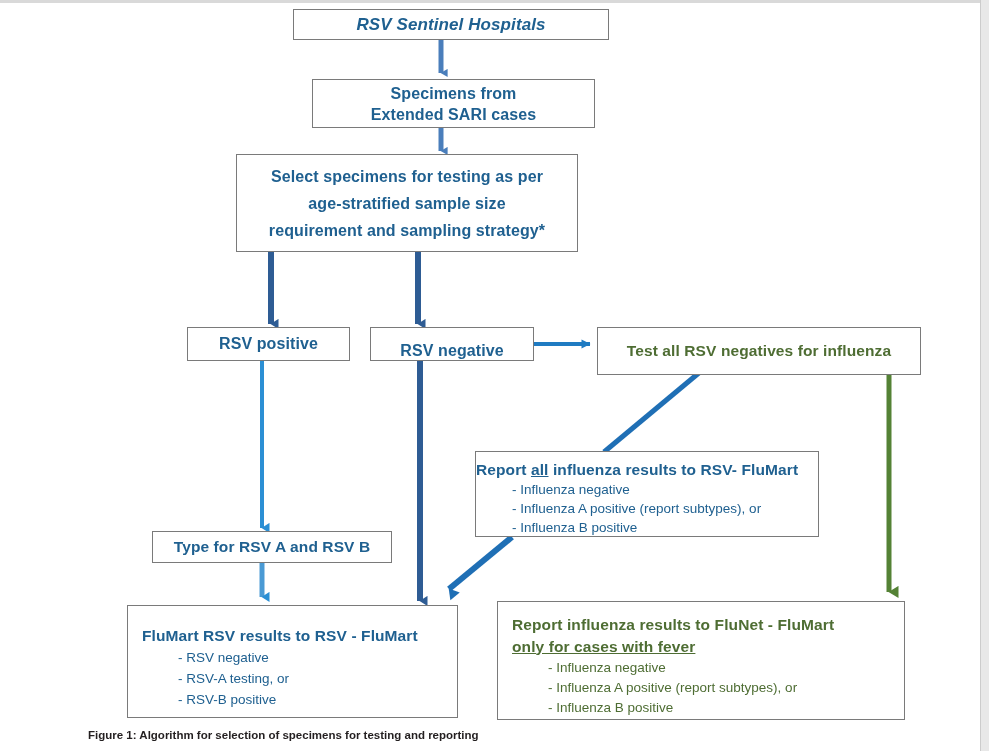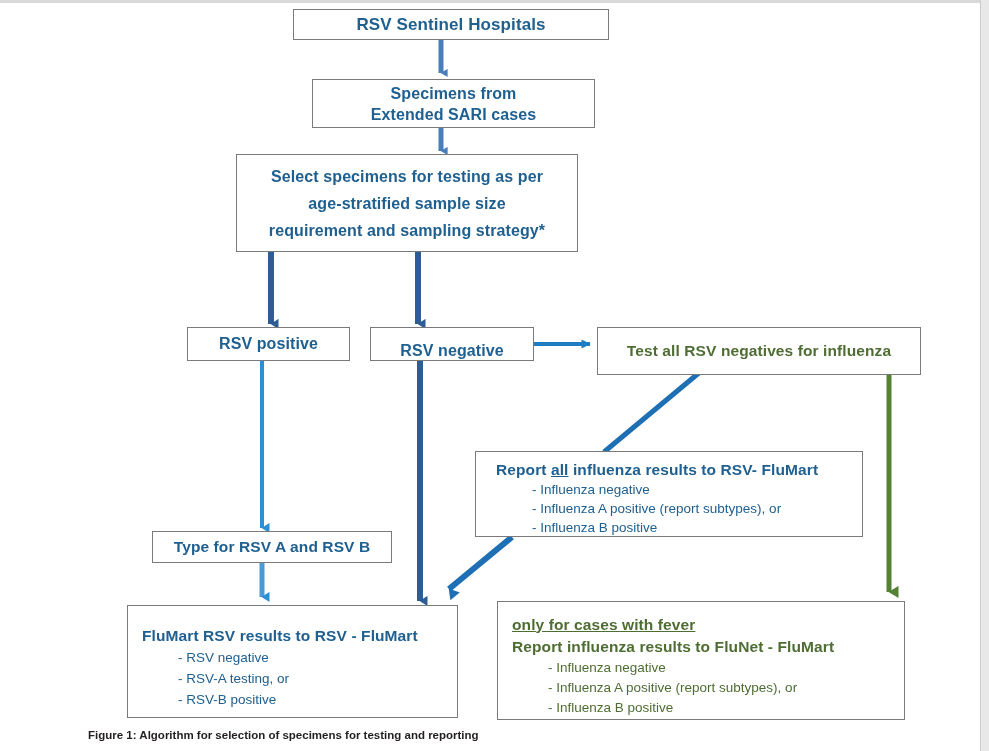--- a/index.html
+++ b/index.html
@@ -130,21 +130,21 @@
     <line x1="889" y1="361" x2="889" y2="592" stroke="#548235" stroke-width="5" marker-end="url(#ah-green)"></line>
 
     <line x1="420" y1="361" x2="420" y2="601" stroke="#2e5c94" stroke-width="6" marker-end="url(#ah-navy)"></line>
 
     <line x1="512" y1="537" x2="449" y2="589" stroke="#1f6fb5" stroke-width="6" marker-end="url(#ah-diag)"></line>
 
     <line x1="262" y1="563" x2="262" y2="597" stroke="#4a9ad4" stroke-width="5" marker-end="url(#ah-bright)"></line>
   </svg>
 
   <div class="node center" style="left:293px; top:9px; width:316px; height:31px;">
-    <div class="title-line t-blue" style="font-size:17px;">RSV Sentinel Hospitals</div>
+    <div class="title-line t-blue" style="font-size:17px;font-style:italic;">RSV Sentinel Hospitals</div>
   </div>
 
   <div class="node center" style="left:312px; top:79px; width:283px; height:49px;">
     <div class="title-line t-blue" style="font-size:16px; line-height:21px;">Specimens from</div>
     <div class="title-line t-blue" style="font-size:16px; line-height:21px;">Extended SARI cases</div>
   </div>
 
   <div class="node center" style="left:236px; top:154px; width:342px; height:98px;">
     <div class="title-line t-blue" style="font-size:16px; line-height:27px;">Select specimens for testing as per</div>
     <div class="title-line t-blue" style="font-size:16px; line-height:27px;">age-stratified sample size</div>
@@ -156,43 +156,43 @@
   </div>
 
   <div class="node center" style="left:370px; top:327px; width:164px; height:34px;justify-content:flex-end;">
     <div class="title-line t-blue" style="font-size:16px;">RSV negative</div>
   </div>
 
   <div class="node center" style="left:597px; top:327px; width:324px; height:48px;">
     <div class="title-line t-green" style="font-size:15.5px;">Test all RSV negatives for influenza</div>
   </div>
 
-  <div class="node left" style="left:475px; top:451px; width:388px; height:86px; padding:7px 0 0 20px;">
+  <div class="node left" style="left:475px; top:451px; width:344px; height:86px; padding:7px 0 0 0;">
     <div class="title-line t-blue" style="font-size:15.5px; line-height:21px;">
       <span>Report </span><span class="u">all</span><span> influenza results to RSV- FluMart</span>
     </div>
     <div class="bullet-line t-blue" style="font-size:13.5px; line-height:19px; padding-left:36px;">-  Influenza negative</div>
     <div class="bullet-line t-blue" style="font-size:13.5px; line-height:19px; padding-left:36px;">-  Influenza A positive (report subtypes), or</div>
     <div class="bullet-line t-blue" style="font-size:13.5px; line-height:19px; padding-left:36px;">-  Influenza B positive</div>
   </div>
 
   <div class="node center" style="left:152px; top:531px; width:240px; height:32px;">
     <div class="title-line t-blue" style="font-size:15.5px;">Type for RSV A and RSV B</div>
   </div>
 
   <div class="node left" style="left:127px; top:605px; width:331px; height:113px; padding:12px 0 0 14px;">
     <div class="title-line t-blue" style="font-size:15.5px; line-height:22px;">FluMart RSV results to RSV - FluMart</div>
     <div class="bullet-line t-blue" style="font-size:13.5px; line-height:21px; padding-left:36px;">-  RSV negative</div>
     <div class="bullet-line t-blue" style="font-size:13.5px; line-height:21px; padding-left:36px;">-  RSV-A testing, or</div>
     <div class="bullet-line t-blue" style="font-size:13.5px; line-height:21px; padding-left:36px;">-  RSV-B positive</div>
   </div>
 
   <div class="node left" style="left:497px; top:601px; width:408px; height:119px; padding:10px 0 0 14px;">
+    <div class="title-line t-green" style="font-size:15.5px; line-height:22px;">Report influenza results to FluNet - FluMart</div>
     <div class="title-line t-green u" style="font-size:15.5px; line-height:22px; display:inline-block; width:fit-content;">only for cases with fever</div>
-    <div class="title-line t-green" style="font-size:15.5px; line-height:22px;">Report influenza results to FluNet - FluMart</div>
     <div class="bullet-line t-green" style="font-size:13.5px; line-height:20px; padding-left:36px;">-  Influenza negative</div>
     <div class="bullet-line t-green" style="font-size:13.5px; line-height:20px; padding-left:36px;">-  Influenza A positive (report subtypes), or</div>
     <div class="bullet-line t-green" style="font-size:13.5px; line-height:20px; padding-left:36px;">-  Influenza B positive</div>
   </div>
 
   <div class="caption">Figure 1: Algorithm for selection of specimens for testing and reporting</div>
 
 </div>
 
 </body></html>

